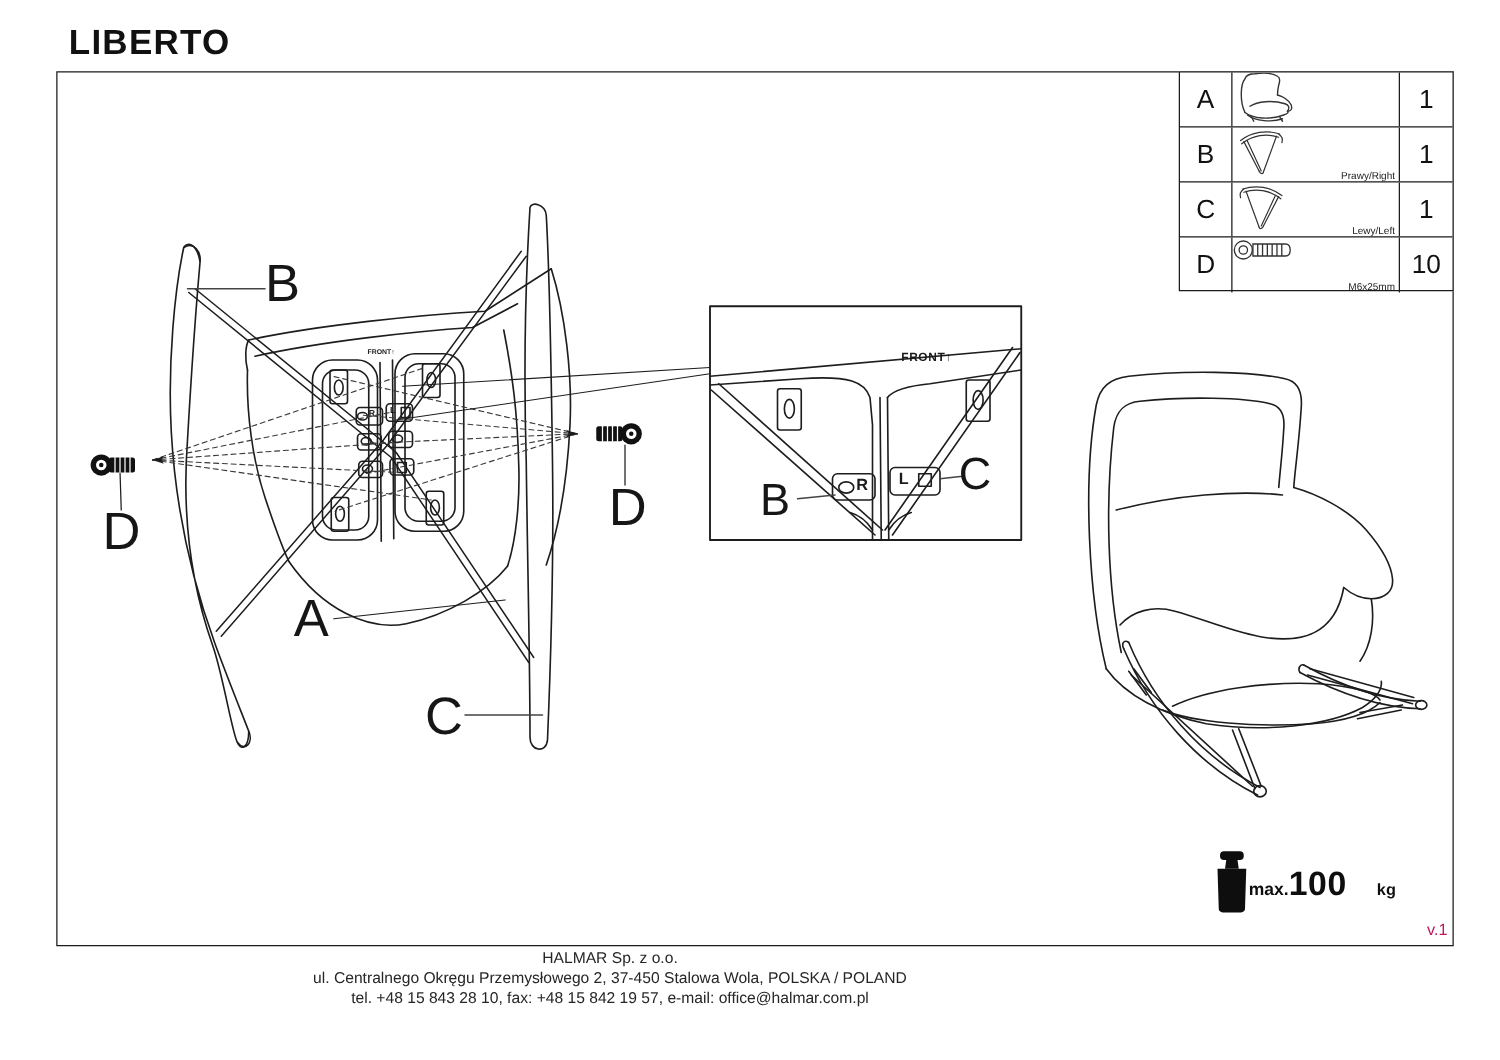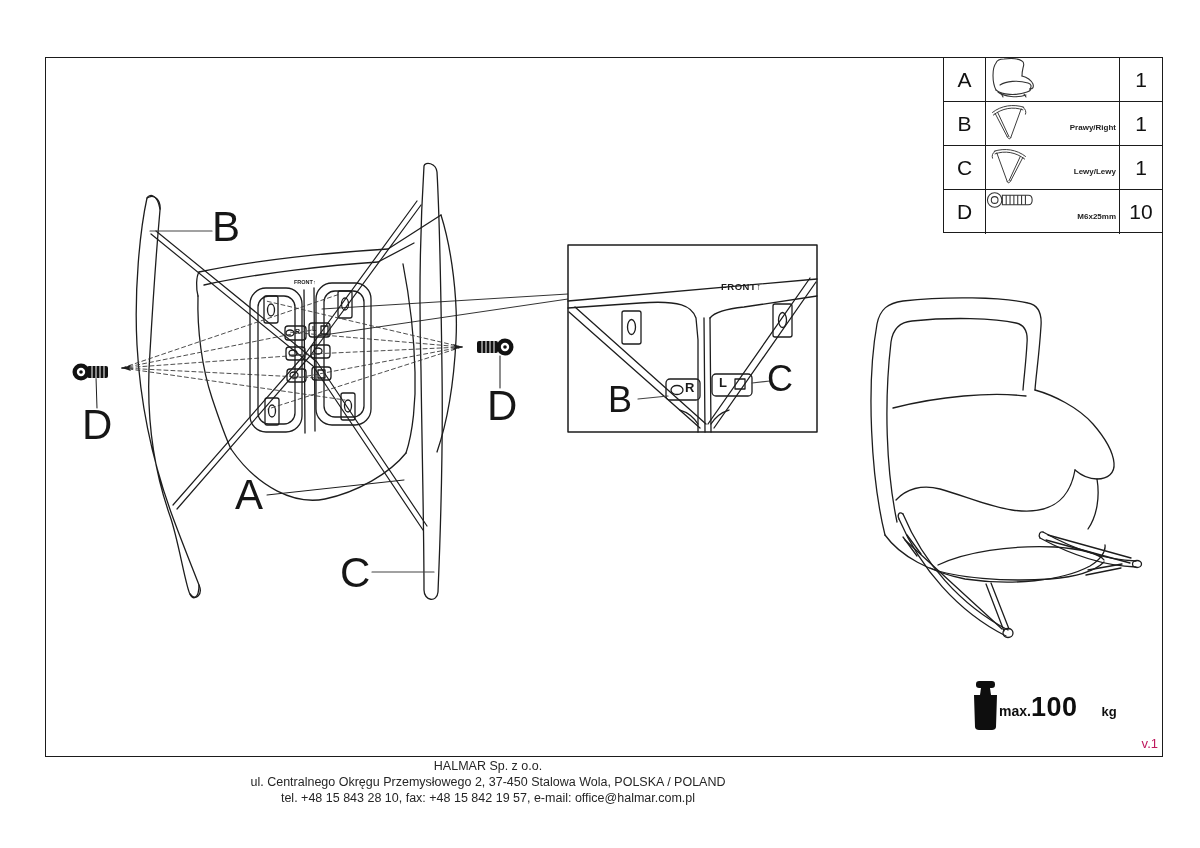--- a/index.html
+++ b/index.html
@@ -10,21 +10,21 @@
   .title{left:55px;top:18px;font-size:28px;font-weight:bold;letter-spacing:1px;color:#111;}
   .frame{left:45px;top:57px;width:1116px;height:698px;border:1.6px solid #1b1b1b;}
   
   .ptable{left:943px;top:57px;width:220px;height:176px;display:grid;
           grid-template-rows:repeat(4,44px);border:1.6px solid #1b1b1b;box-sizing:border-box;background:#fff;}
   .prow{display:grid;grid-template-columns:42px 134px 42px;border-bottom:1.4px solid #1b1b1b;box-sizing:border-box;}
   .prow:last-child{border-bottom:none;}
   .pcell{display:flex;align-items:center;justify-content:center;border-right:1.4px solid #1b1b1b;box-sizing:border-box;position:relative;}
   .pcell:last-child{border-right:none;}
   .pletter,.pqty{font-size:21px;color:#111;}
-  .pcaption{position:absolute;right:3px;bottom:13px;font-size:8px;color:#222;font-weight:bold;}
+  .pcaption{position:absolute;right:3px;bottom:0px;font-size:8px;color:#222;}
   
   .biglabel{font-size:42px;line-height:1;color:#161616;}
   .insetlabel{font-size:36px;line-height:1;color:#161616;}
   .tinytext{font-weight:bold;color:#1b1b1b;line-height:1;}
   
   .weight-text{left:999px;top:692px;display:flex;align-items:baseline;color:#0e0e0e;}
   .weight-text .w1{font-size:14px;font-weight:bold;}
   .weight-text .w2{font-size:27px;font-weight:bold;letter-spacing:.5px;}
   .weight-text .w3{font-size:13px;font-weight:bold;margin-left:24px;}
   .version{left:1100px;top:736px;width:58px;text-align:right;font-size:13px;color:#be185d;}
@@ -205,20 +205,21 @@
       </g>
 
       <g fill="#0e0e0e" stroke="none">
         <rect x="976" y="681" width="19" height="7" rx="3.2"></rect>
         <path d="M981,688 L990,688 L991,695 L980,695 Z"></path>
         <path d="M974,695 L997,695 L996,727 C996,729 994,730 992,730 L979,730 C977,730 975,729 975,727 Z"></path>
       </g>
     </g>
   </svg>
 
+  <div class="abs title">LIBERTO</div>
   <div class="abs frame"></div>
   <div class="abs version">v.1</div>
 
   <div class="abs ptable">
     <div class="prow">
       <div class="pcell pletter">A</div>
       <div class="pcell">
         <svg width="62" height="40" viewBox="0 0 58 40">
           <g fill="none" stroke="#333" stroke-width="1.1" stroke-linecap="round">
             <path d="M8,32 C4,24 4,10 8,5 C9,2 12,1 16,1 C24,0 31,1 34,3 C36,4 36,7 35,10 C34,14 34,16 34,18"></path>
@@ -258,21 +259,21 @@
           <g fill="none" stroke="#333" stroke-width="1.1" stroke-linecap="round" transform="translate(50,0) scale(-1,1)">
             <path d="M6,12 C16,4 30,2 42,6"></path>
               <path d="M7,15 C17,7 30,5 41,9"></path>
             <path d="M9,13 L23,40"></path>
               <path d="M12,12 L25,40"></path>
             <path d="M39,8 L27,41"></path>
             <path d="M23,40 C24,43 27,43 27,41"></path>
             <path d="M41,6 C44,8 45,11 44,14"></path>
           </g>
         </svg>
-        <span class="pcaption">Lewy/Lewy</span>
+        <span class="pcaption">Lewy/Left</span>
       </div>
       <div class="pcell pqty">1</div>
     </div>
     <div class="prow">
       <div class="pcell pletter">D</div>
       <div class="pcell">
         <svg width="50" height="20" viewBox="0 0 52 20">
           <g fill="none" stroke="#333" stroke-width="1.1">
             <circle cx="9" cy="10" r="7.5"></circle>
             <circle cx="9" cy="10" r="3.5"></circle>

